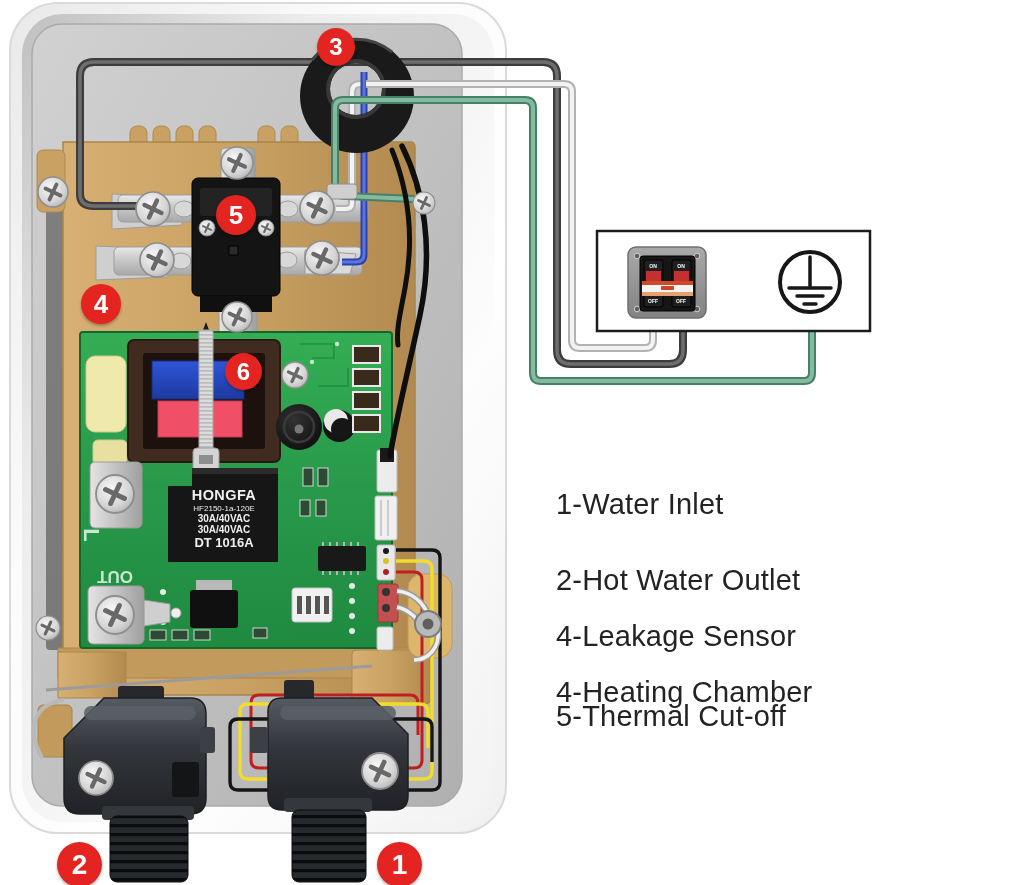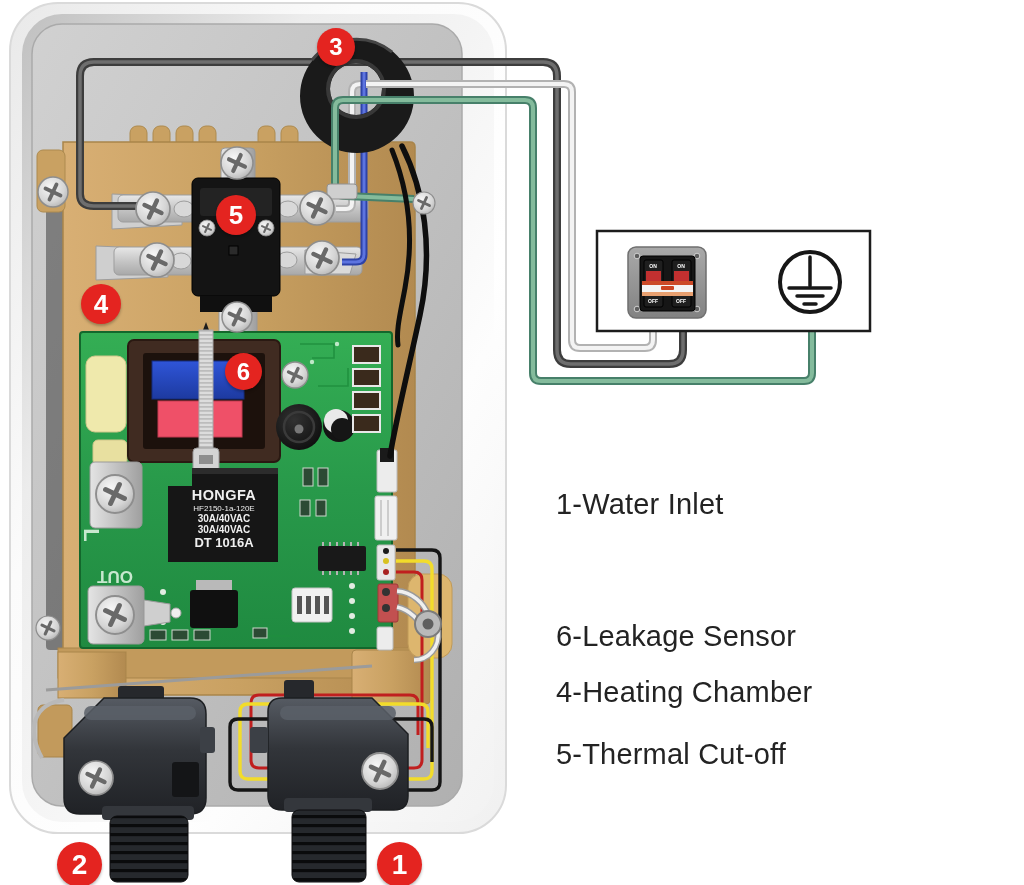--- a/index.html
+++ b/index.html
@@ -378,23 +378,24 @@
       <line x1="789" y1="288" x2="831" y2="288"></line>
       <line x1="797" y1="296" x2="823" y2="296"></line>
       <line x1="804" y1="304" x2="816" y2="304"></line>
     </g>
   </g>
 </g>
 </svg>
 
 
 <div class="ov legend-line" style="top:488px">1-Water Inlet</div>
-<div class="ov legend-line" style="top:620px">6-Leakage Sensor</div>
+<div class="ov legend-line" style="top:564px">2-Hot Water Outlet</div>
+<div class="ov legend-line" style="top:620px">4-Leakage Sensor</div>
 <div class="ov legend-line" style="top:676px">4-Heating Chamber</div>
-<div class="ov legend-line" style="top:738px">5-Thermal Cut-off</div>
+<div class="ov legend-line" style="top:700px">5-Thermal Cut-off</div>
 
 <div class="co" style="left:377px;top:842px;width:45px;height:45px;font-size:28px">1</div>
 <div class="co" style="left:57px;top:842px;width:45px;height:45px;font-size:28px">2</div>
 <div class="co" style="left:317px;top:28px;width:38px;height:38px;font-size:24px">3</div>
 <div class="co" style="left:81px;top:284px;width:40px;height:40px;font-size:26px">4</div>
 <div class="co" style="left:216px;top:195px;width:40px;height:40px;font-size:26px">5</div>
 <div class="co" style="left:225px;top:353px;width:37px;height:37px;font-size:24px">6</div>
 
 <div class="ov" id="relaytxt">
   <div class="r1">HONGFA</div>

